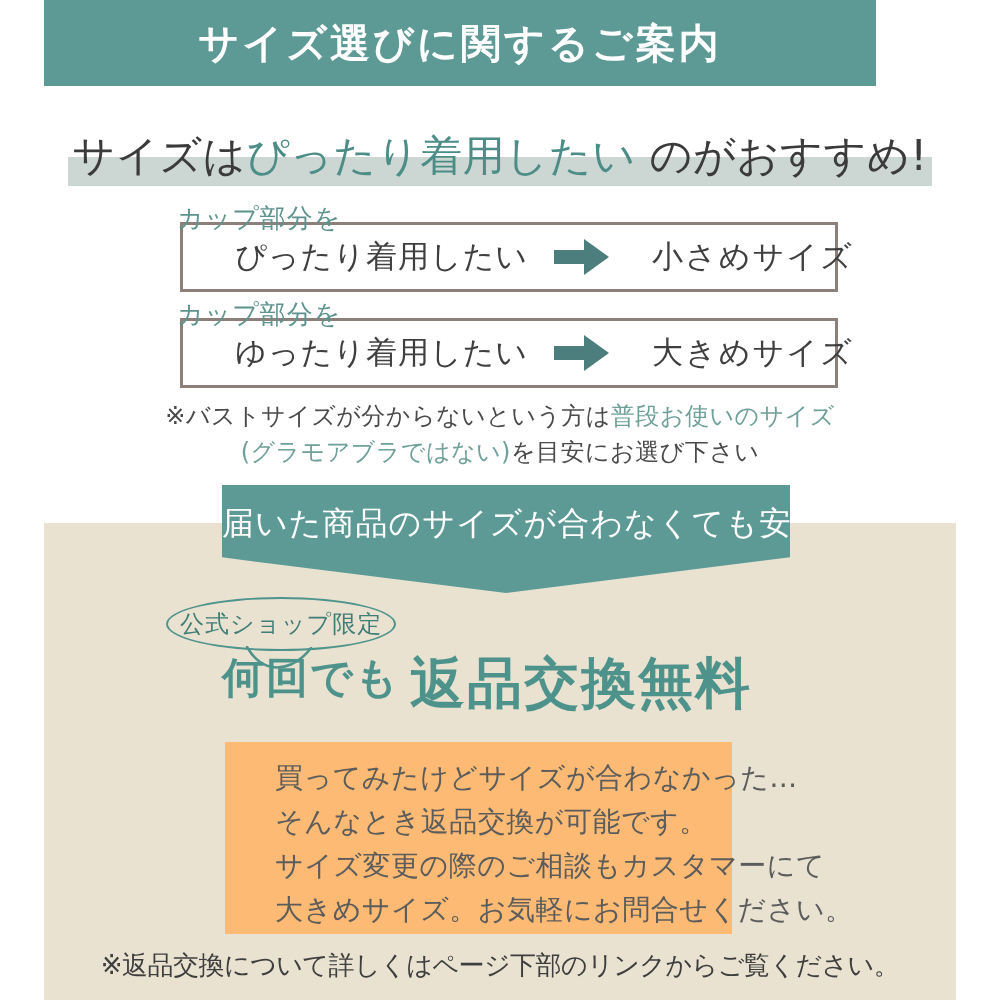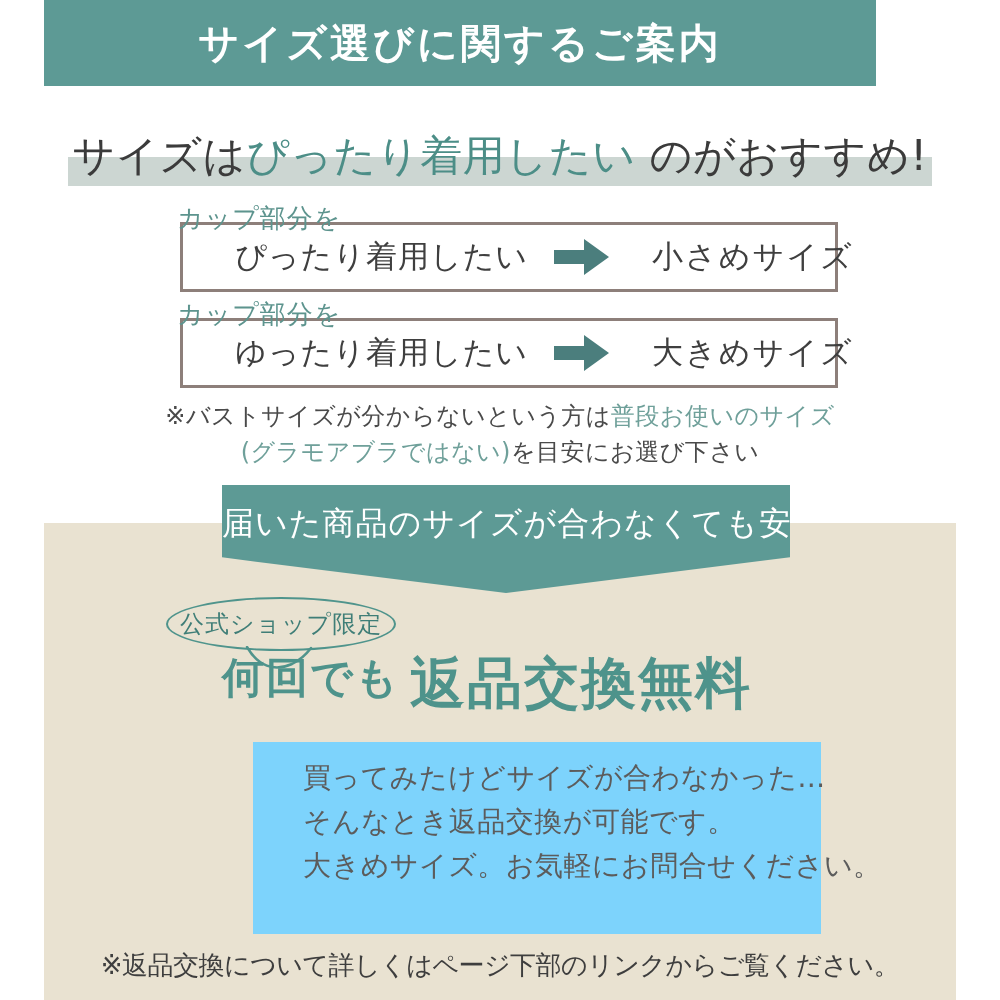--- a/index.html
+++ b/index.html
@@ -53,21 +53,21 @@
   }
   .badge-tail{position:absolute;left:244px;top:646px;}
   
   .promo-line{position:absolute;left:222px;top:650px;width:720px;display:flex;align-items:flex-end;white-space:nowrap;}
   .promo-lead{font-size:42px;font-weight:bold;color:#4e938b;padding-bottom:8px;letter-spacing:2px;}
   .promo-main{
     font-family:Liberation Serif, serif;
     font-size:55px;font-weight:bold;color:#4e938b;line-height:1.1;margin-left:10px;letter-spacing:2px;
   }
   
-  .details-box{position:absolute;left:225px;top:742px;width:568px;height:192px;background:#7dd3fc;margin-left:28px;}
+  .details-box{position:absolute;left:225px;top:742px;width:507px;height:192px;background:#fdba74;}
   .details-text{padding:14px 0 0 50px;font-size:28px;line-height:44px;color:#5c5c5c;letter-spacing:0.5px;}
   .details-text div{white-space:nowrap;}
   
   .footer-note{position:absolute;left:0;top:948px;width:1000px;text-align:center;
                font-size:26px;color:#3e3e3e;letter-spacing:-0.5px;}
 </style>
 </head>
 <body>
 
 <div class="canvas">
@@ -131,19 +131,20 @@
 
   <div class="promo-line">
     <span class="promo-lead">何回でも</span>
     <span class="promo-main">返品交換無料</span>
   </div>
 
   <div class="details-box">
     <div class="details-text">
       <div>買ってみたけどサイズが合わなかった…</div>
       <div>そんなとき返品交換が可能です。</div>
+      <div>サイズ変更の際のご相談もカスタマーにて</div>
       <div>大きめサイズ。お気軽にお問合せください。</div>
     </div>
   </div>
 
   <div class="footer-note">※返品交換について詳しくはページ下部のリンクからご覧ください。</div>
 
 </div>
 
 </body></html>

